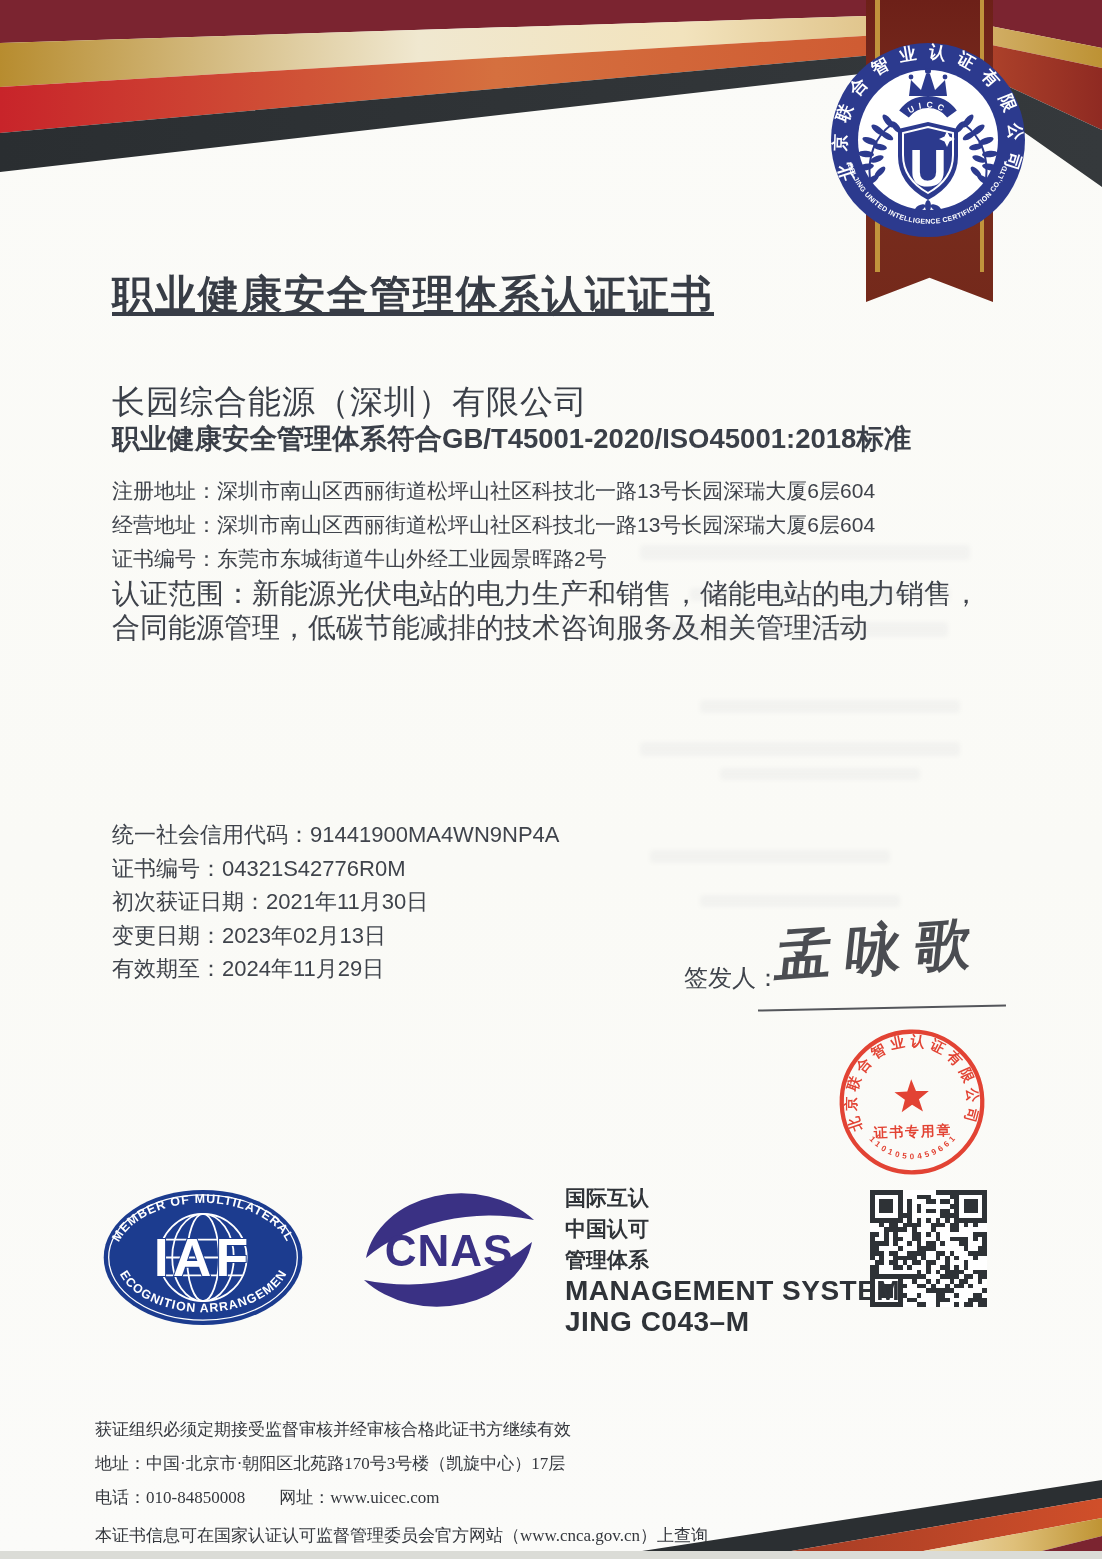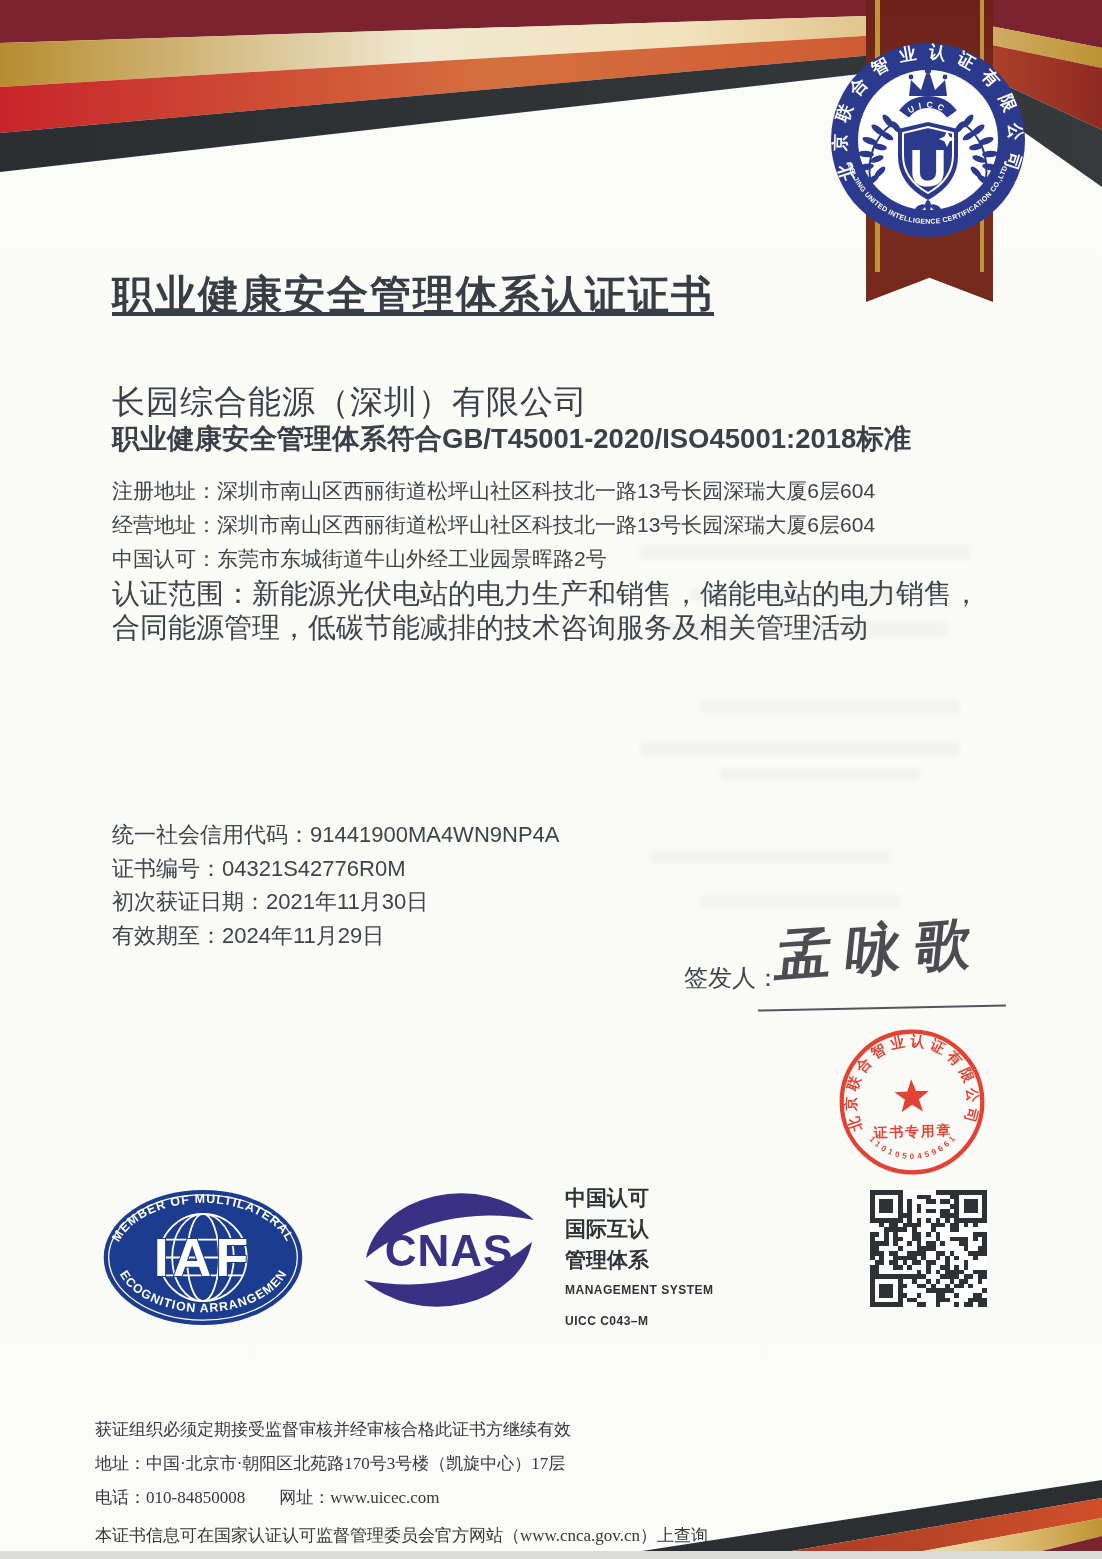--- a/index.html
+++ b/index.html
@@ -23,21 +23,21 @@
     transform:rotate(-4deg) skewX(-10deg);transform-origin:left bottom;white-space:nowrap;
   }
   .sig-underline{width:248px;height:2px;background:#54565b;transform:rotate(-1.2deg);}
   .ribbon{
     left:866px;top:0;width:127px;height:302px;
     background:linear-gradient(180deg,#6d2018 0%,#7a2e1e 45%,#74291b 100%);
     clip-path:polygon(0 0,100% 0,100% 100%,50% 92%,0 100%);
   }
   .ribbon-edge{top:0;width:4.5px;height:272px;background:#c59a3e;opacity:.95;}
   .accred-cjk{font-size:21px;font-weight:600;line-height:31px;color:#2f3338;white-space:nowrap;}
-  .accred-en{font-size:12px;font-weight:700;line-height:31px;color:#2f3338;letter-spacing:.5px;white-space:nowrap;}
+  .accred-en{font-size:28px;font-weight:700;line-height:31px;color:#2f3338;letter-spacing:.5px;white-space:nowrap;}
   .footer-line{font-family:"Liberation Serif","DejaVu Serif",serif;font-size:17px;color:#34373d;white-space:nowrap;margin-top:44px;}
   .ghost{background:#6b7280;opacity:.05;filter:blur(2px);border-radius:3px;}
   .bottom-gray{left:0;top:1551px;width:1102px;height:8px;background:#dbdcd7;}
   svg text{font-family:"Liberation Sans","DejaVu Sans",sans-serif;}
 </style>
 </head>
 <body>
 
 <div class="page">
 
@@ -137,29 +137,30 @@
     </g>
   </svg>
 
   <h1 class="abs title" style="left:112px;top:268px;margin:0">职业健康安全管理体系认证证书</h1>
   <div class="abs company" style="left:112px;top:380px">长园综合能源（深圳）有限公司</div>
   <div class="abs standard" style="left:112px;top:421px">职业健康安全管理体系符合GB/T45001-2020/ISO45001:2018标准</div>
 
   <div class="abs" style="left:112px;top:474px">
     <div class="bodyline">注册地址：深圳市南山区西丽街道松坪山社区科技北一路13号长园深瑞大厦6层604</div>
     <div class="bodyline">经营地址：深圳市南山区西丽街道松坪山社区科技北一路13号长园深瑞大厦6层604</div>
-    <div class="bodyline">中国认可：东莞市东城街道牛山外经工业园景晖路2号</div>
+    <div class="bodyline">证书编号：东莞市东城街道牛山外经工业园景晖路2号</div>
   </div>
 
   <div class="abs scope" style="left:112px;top:577px">认证范围：新能源光伏电站的电力生产和销售，储能电站的电力销售，合同能源管理，低碳节能减排的技术咨询服务及相关管理活动</div>
 
   <div class="abs" style="left:112px;top:818px">
     <div class="infoline">统一社会信用代码：91441900MA4WN9NP4A</div>
     <div class="infoline">证书编号：04321S42776R0M</div>
     <div class="infoline">初次获证日期：2021年11月30日</div>
+    <div class="infoline">变更日期：2023年02月13日</div>
     <div class="infoline">有效期至：2024年11月29日</div>
   </div>
 
   <div class="abs issuer-label" style="left:684px;top:962px">签发人：</div>
   <div class="abs signature" style="left:772px;top:920px">孟咏歌</div>
   <div class="abs sig-underline" style="left:758px;top:1007px"></div>
 
   <svg class="abs" style="left:836px;top:1026px" width="152" height="152" viewBox="0 0 160 160">
     <defs>
       <path id="stampCnArc" d="M28.9,109.5 A59,59 0 1 1 131.1,109.5" fill="none"></path>
@@ -530,25 +531,25 @@
     <text x="103" y="90" font-size="54" font-weight="bold" fill="#ffffff" text-anchor="middle" letter-spacing="4" stroke="#1c3c8f" stroke-width="2" paint-order="stroke">IAF</text>
   </svg>
 
   <svg class="abs" style="left:358px;top:1180px" width="182" height="140" viewBox="0 0 182 140">
     <path d="M8,78 A96,76 0 0 1 176,40 A168,130 0 0 0 8,78 Z" fill="#3a3184"></path>
     <path d="M174,62 A96,76 0 0 1 6,100 A168,130 0 0 0 174,62 Z" fill="#3a3184"></path>
     <text x="91" y="86" font-size="44" font-weight="bold" fill="#3a3184" text-anchor="middle" letter-spacing="1">CNAS</text>
   </svg>
 
   <div class="abs" style="left:565px;top:1182px">
+    <div class="accred-cjk">国际互认</div>
     <div class="accred-cjk">中国认可</div>
-    <div class="accred-cjk">国际互认</div>
     <div class="accred-cjk">管理体系</div>
     <div class="accred-en">MANAGEMENT SYSTEM</div>
-    <div class="accred-en">UICC C043–M</div>
+    <div class="accred-en">JING C043–M</div>
   </div>
 
   <div class="abs footer-line" style="left:95px;top:1374px">获证组织必须定期接受监督审核并经审核合格此证书方继续有效</div>
   <div class="abs footer-line" style="left:95px;top:1408px">地址：中国·北京市·朝阳区北苑路170号3号楼（凯旋中心）17层</div>
   <div class="abs footer-line" style="left:95px;top:1442px">电话：010-84850008　　网址：www.uicec.com</div>
   <div class="abs footer-line" style="left:95px;top:1480px">本证书信息可在国家认证认可监督管理委员会官方网站（www.cnca.gov.cn）上查询</div>
 
   <div class="abs ghost" style="left:640px;top:545px;width:330px;height:15px"></div>
   <div class="abs ghost" style="left:690px;top:588px;width:260px;height:13px"></div>
   <div class="abs ghost" style="left:648px;top:622px;width:300px;height:15px"></div>

